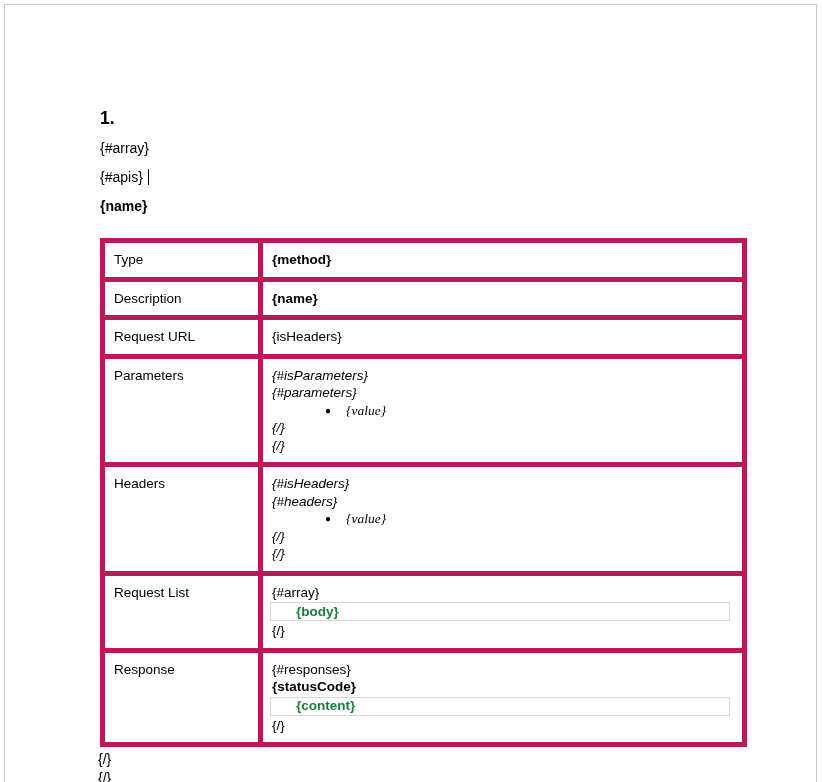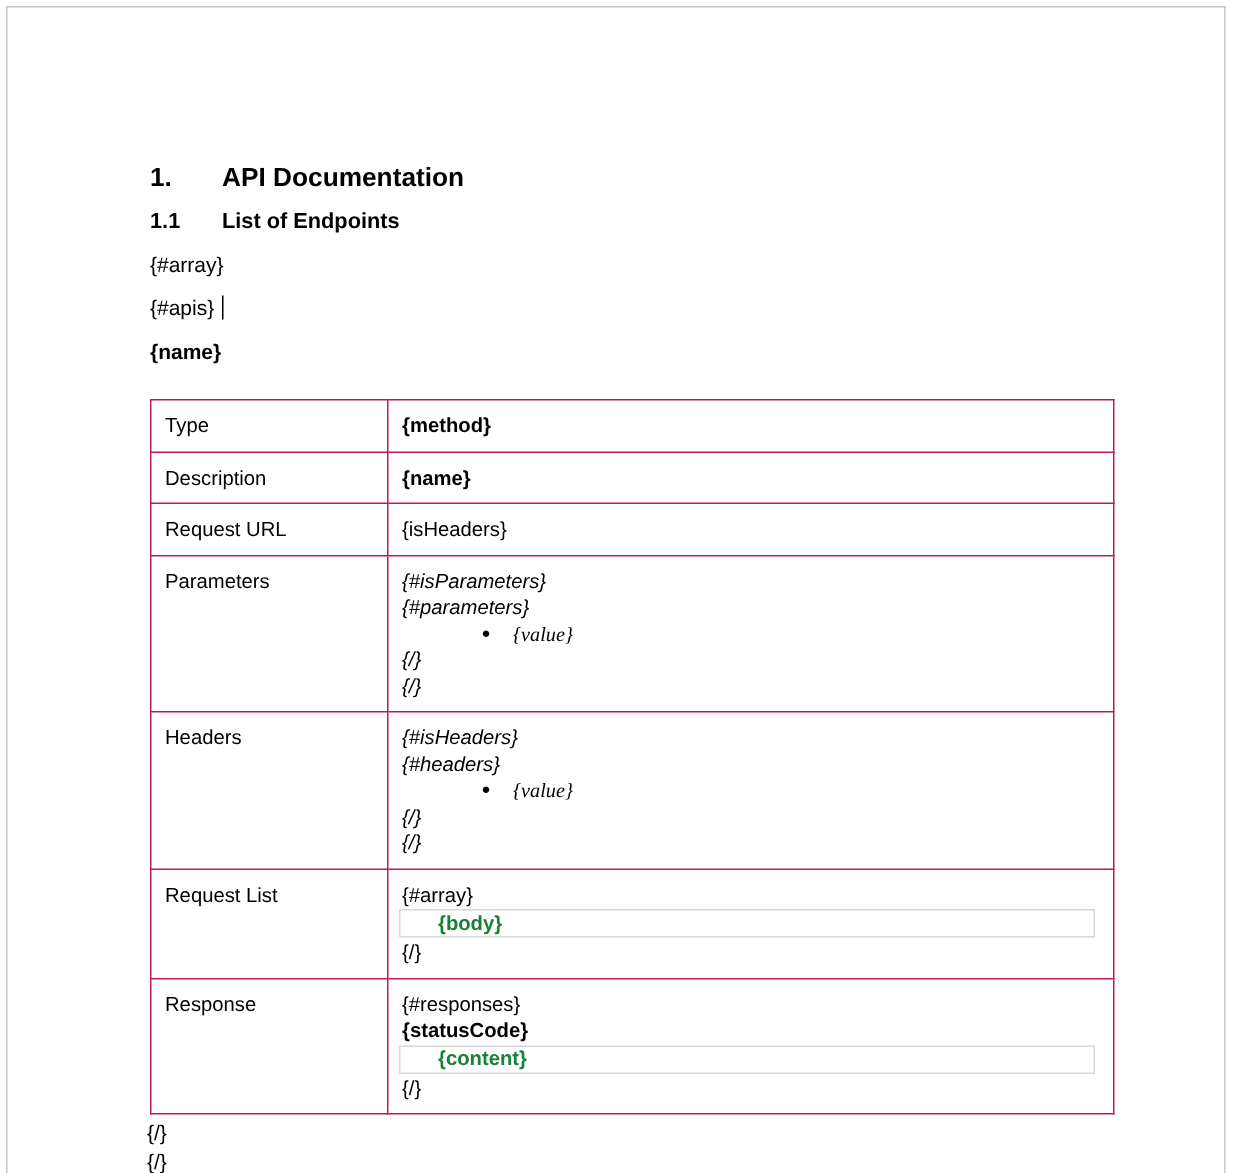--- a/index.html
+++ b/index.html
@@ -16,21 +16,21 @@
   .h2 { display:flex; font-size:14.5px; font-weight:bold; line-height:16px; margin-top:12px; }
   .h2 .num { width:48px; }
 
   .para { font-size:14px; line-height:17px; margin-top:12px; }
   .para.bold { font-weight:bold; }
   .cursor-wrap { display:flex; align-items:flex-start; }
   .caret { display:inline-block; width:1.5px; height:16px; background:#000; margin-left:5px; }
 
   table.doc-table { border-collapse:collapse; margin-top:23px; width:601px; table-layout:fixed; }
   table.doc-table td {
-    border:1px solid #be185d; vertical-align:top;
+    border:5px solid #be185d; vertical-align:top;
     padding:8px 9px; font-size:13.5px; line-height:17.5px;
   }
   td.c1 { width:158px; }
   td.c2 { width:484px; padding-left:6px; }
   tr.r-small  td { height:33px; }
   tr.r-tall   td { height:103px; }
   tr.r-body   td { height:72px; }
   tr.r-resp   td { height:88px; }
 
   .bold { font-weight:bold; }
@@ -51,27 +51,22 @@
   .post-wrap { margin-top:3px; }
 </style>
 </head>
 <body>
 
 <div class="page">
   <div class="content">
 
     <div class="h1">
       <span class="num">1.</span>
-      <span>API Documentation</span>
     </div>
 
-    <div class="h2">
-      <span class="num">1.1</span>
-      <span>List of Endpoints</span>
-    </div>
 
     <div class="para">{#array}</div>
 
     <div class="para cursor-wrap">
       <span>{#apis}</span>
       <span class="caret"></span>
     </div>
 
     <div class="para bold">{name}</div>
 

